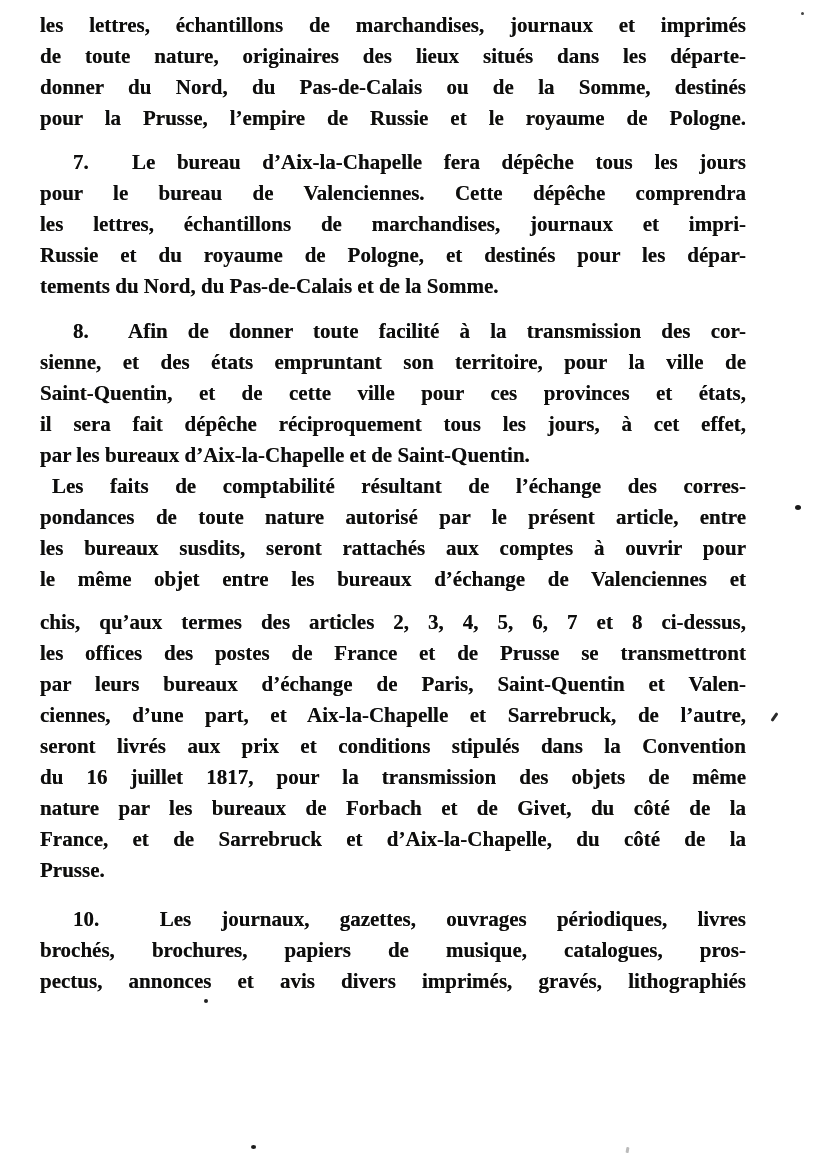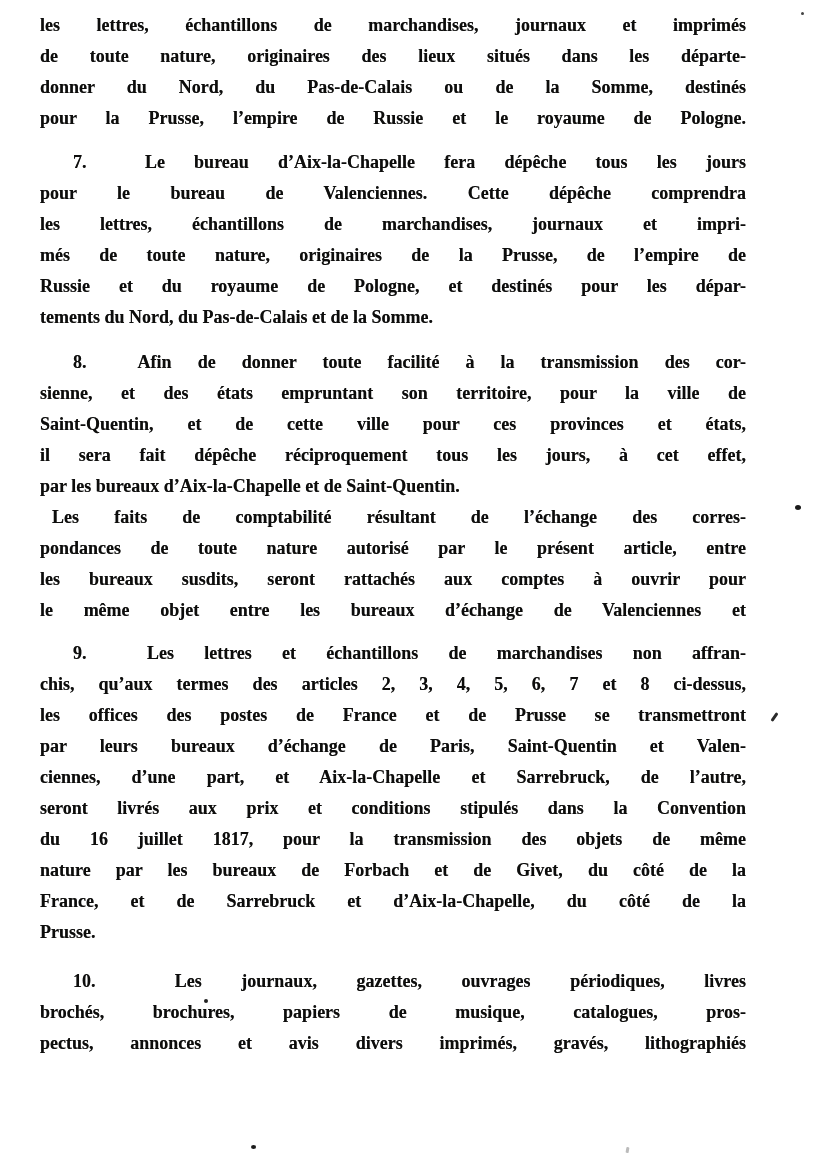--- a/index.html
+++ b/index.html
@@ -25,21 +25,21 @@
   }
   .para { margin: 0; padding: 0; }
   .para-7   { margin-top: 13px; }
   .para-8   { margin-top: 14px; }
   .para-8b  { margin-top: 0px;  }
   .para-9   { margin-top: 12px; }
   .para-10  { margin-top: 18px; }
   .line {
     height: 31px;
     line-height: 31px;
-    font-size: 18px;
+    font-size: 21px;
     text-align: justify;
     text-align-last: justify;
     overflow: hidden;
     text-shadow: 0 0 0.5px rgba(10,10,10,0.55);
   }
   .endline { text-align-last: left; }
   .indent-lg { text-indent: 33px; }
   .indent-sm { text-indent: 12px; }
   .speck {
     position: absolute;
@@ -56,42 +56,40 @@
       <div class="line">les lettres, échantillons de marchandises, journaux et imprimés</div>
       <div class="line">de toute nature, originaires des lieux situés dans les départe-</div>
       <div class="line">donner du Nord, du Pas-de-Calais ou de la Somme, destinés</div>
       <div class="line">pour la Prusse, l’empire de Russie et le royaume de Pologne.</div>
     </div>
 
     <div class="para para-7">
       <div class="line indent-lg">7.&nbsp; Le bureau d’Aix-la-Chapelle fera dépêche tous les jours</div>
       <div class="line">pour le bureau de Valenciennes. Cette dépêche comprendra</div>
       <div class="line">les lettres, échantillons de marchandises, journaux et impri-</div>
-      <div class="line">més de toute nature, originaires de la Prusse, de l’empire de</div>
       <div class="line">Russie et du royaume de Pologne, et destinés pour les dépar-</div>
       <div class="line endline">tements du Nord, du Pas-de-Calais et de la Somme.</div>
     </div>
 
     <div class="para para-8">
       <div class="line indent-lg">8.&nbsp; Afin de donner toute facilité à la transmission des cor-</div>
       <div class="line">sienne, et des états empruntant son territoire, pour la ville de</div>
       <div class="line">Saint-Quentin, et de cette ville pour ces provinces et états,</div>
       <div class="line">il sera fait dépêche réciproquement tous les jours, à cet effet,</div>
       <div class="line endline">par les bureaux d’Aix-la-Chapelle et de Saint-Quentin.</div>
     </div>
 
     <div class="para para-8b">
       <div class="line indent-sm">Les faits de comptabilité résultant de l’échange des corres-</div>
       <div class="line">pondances de toute nature autorisé par le présent article, entre</div>
       <div class="line">les bureaux susdits, seront rattachés aux comptes à ouvrir pour</div>
       <div class="line">le même objet entre les bureaux d’échange de Valenciennes et</div>
     </div>
 
     <div class="para para-9">
-      <div class="line indent-lg">9.&nbsp; Les lettres et échantillons de marchandises non affran-</div>
       <div class="line">chis, qu’aux termes des articles 2, 3, 4, 5, 6, 7 et 8 ci-dessus,</div>
       <div class="line">les offices des postes de France et de Prusse se transmettront</div>
       <div class="line">par leurs bureaux d’échange de Paris, Saint-Quentin et Valen-</div>
       <div class="line">ciennes, d’une part, et Aix-la-Chapelle et Sarrebruck, de l’autre,</div>
       <div class="line">seront livrés aux prix et conditions stipulés dans la Convention</div>
       <div class="line">du 16 juillet 1817, pour la transmission des objets de même</div>
       <div class="line">nature par les bureaux de Forbach et de Givet, du côté de la</div>
       <div class="line">France, et de Sarrebruck et d’Aix-la-Chapelle, du côté de la</div>
       <div class="line endline">Prusse.</div>
     </div>

